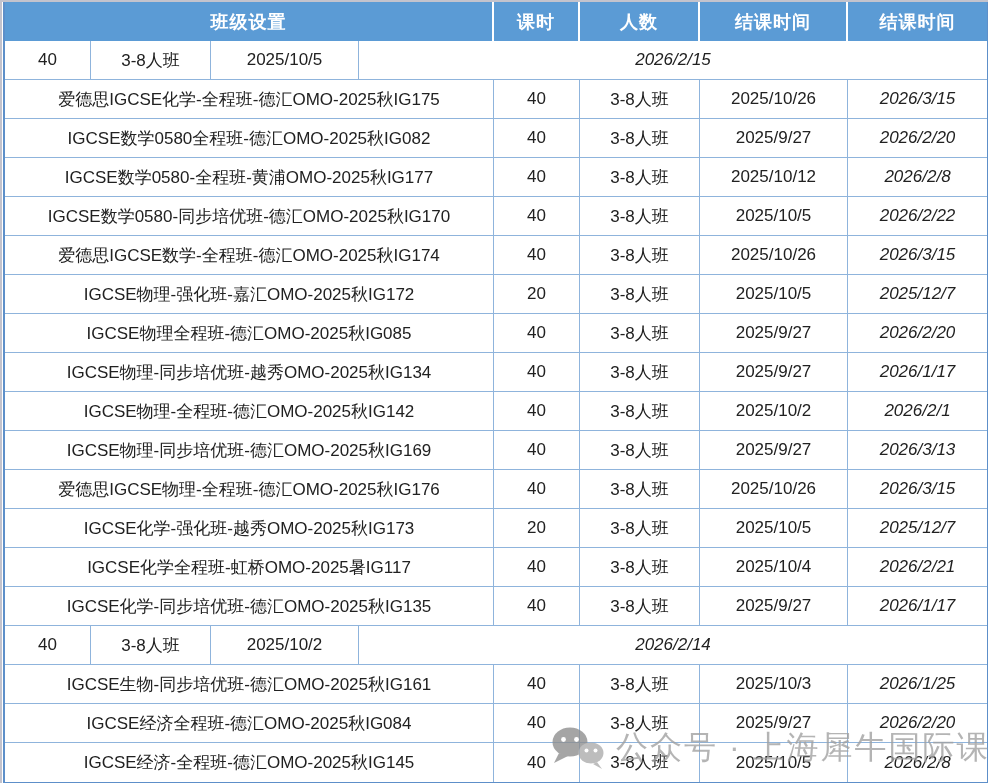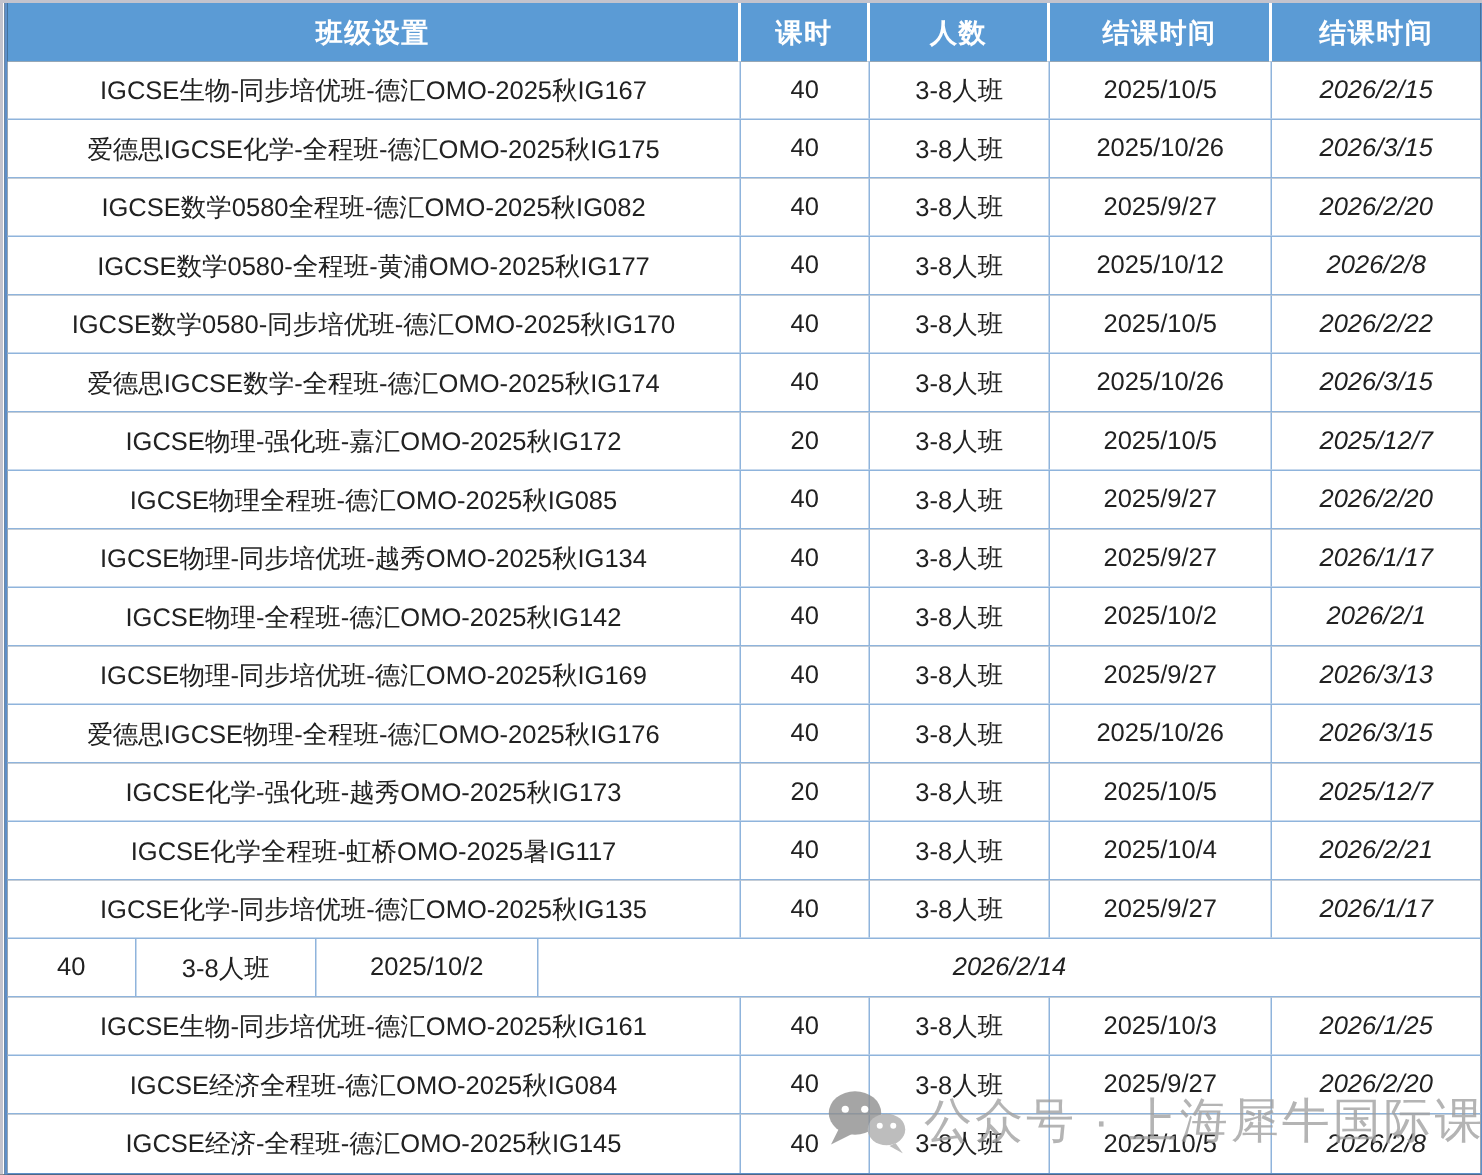--- a/index.html
+++ b/index.html
@@ -69,21 +69,20 @@
 <div class="table">
   <div class="thead">
       <div class="cell hcell col0">班级设置</div>
       <div class="cell hcell col1">课时</div>
       <div class="cell hcell col2">人数</div>
       <div class="cell hcell col3">结课时间</div>
       <div class="cell hcell col4">结课时间</div>
     </div>
   <div class="tbody">
       <div class="trow">
-        <div class="cell bcell col0">IGCSE生物-同步培优班-德汇OMO-2025秋IG167</div>
         <div class="cell bcell col1">40</div>
         <div class="cell bcell col2">3-8人班</div>
         <div class="cell bcell col3">2025/10/5</div>
         <div class="cell bcell col4">2026/2/15</div>
       </div>
       <div class="trow">
         <div class="cell bcell col0">爱德思IGCSE化学-全程班-德汇OMO-2025秋IG175</div>
         <div class="cell bcell col1">40</div>
         <div class="cell bcell col2">3-8人班</div>
         <div class="cell bcell col3">2025/10/26</div>

